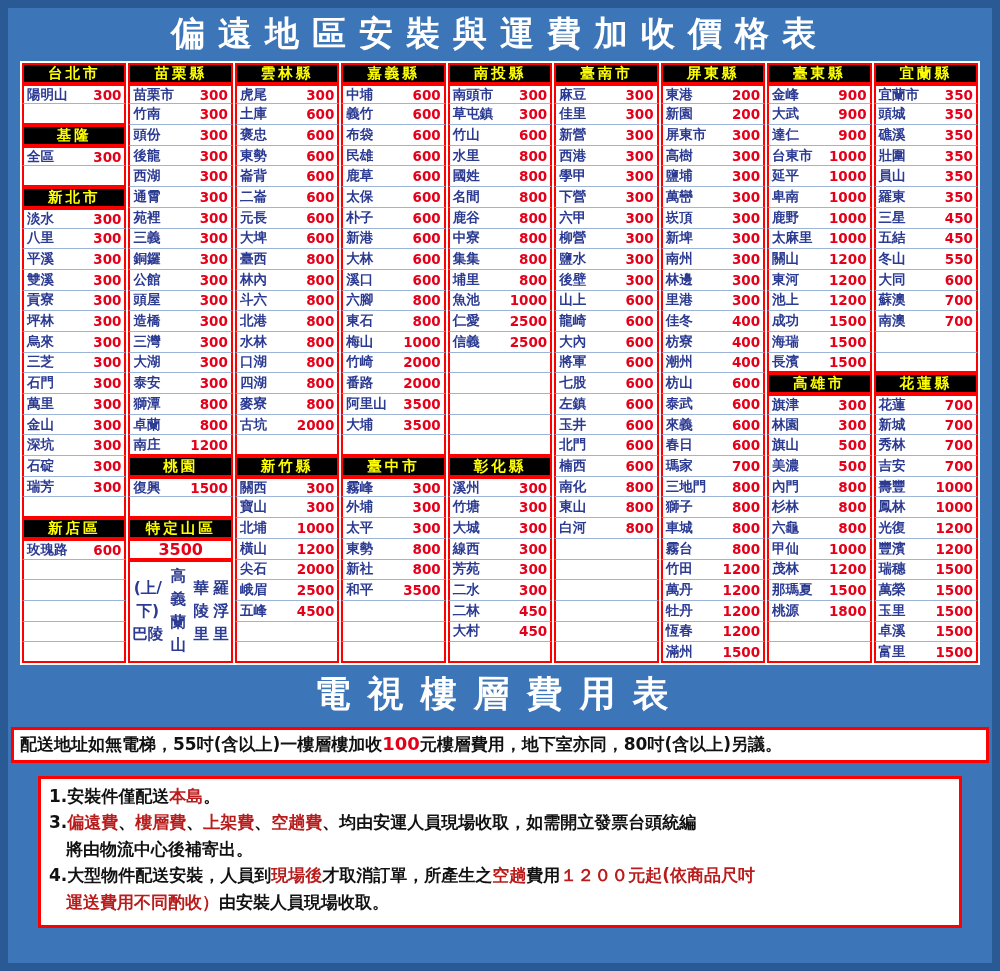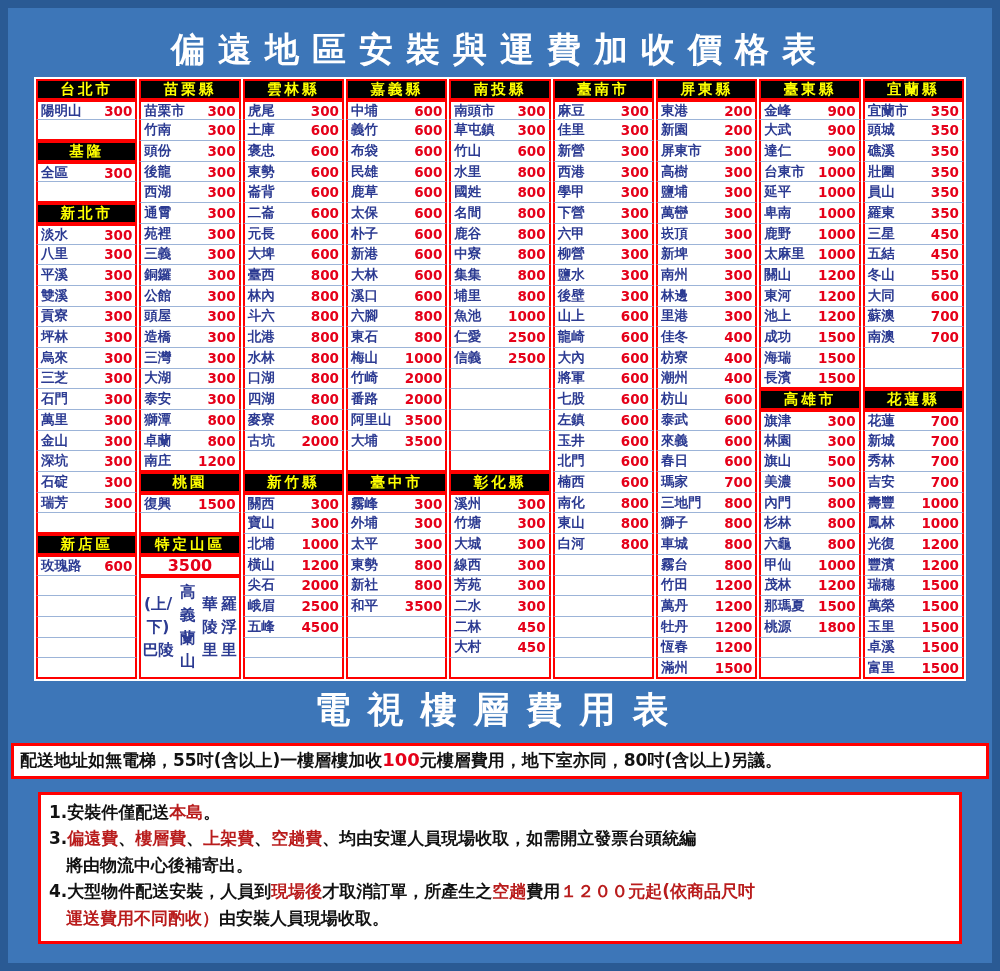--- a/index.html
+++ b/index.html
@@ -1,24 +1,24 @@
 <!DOCTYPE html>
 <html><head>
 <meta charset="utf-8">
 <style>
   html,body{margin:0;padding:0;}
   body{
     width:1000px;height:971px;box-sizing:border-box;
     background:#3d76b8;border:8px solid #2a5a94;overflow:hidden;
     font-family:"DejaVu Sans","Liberation Sans",sans-serif;font-weight:bold;
   }
-  .t1{color:#fff;font-size:34px;text-align:center;letter-spacing:13px;padding:3px 0 4px;white-space:nowrap;margin-top:16px;}
+  .t1{color:#fff;font-size:34px;text-align:center;letter-spacing:13px;padding:3px 0 4px;white-space:nowrap;}
   .t2{color:#ffffff;font-size:36px;text-align:center;letter-spacing:17px;padding:5px 0 4px;white-space:nowrap;}
   .ptable{
-    margin:0 26px;background:#fff;padding:2px;
+    margin:0 12px;background:#fff;padding:2px;
     display:grid;grid-template-columns:repeat(9,1fr);gap:2px;
   }
   .col{display:grid;grid-auto-rows:20.7px;}
   .cell{
     box-sizing:border-box;background:#fff;overflow:hidden;
     border-left:2px solid #f00;border-right:2px solid #f00;
     display:flex;align-items:center;
   }
   .cell:not(.last){border-bottom:1px solid #9cb4d8;}
   .cell.first{border-top:2px solid #f00;}

